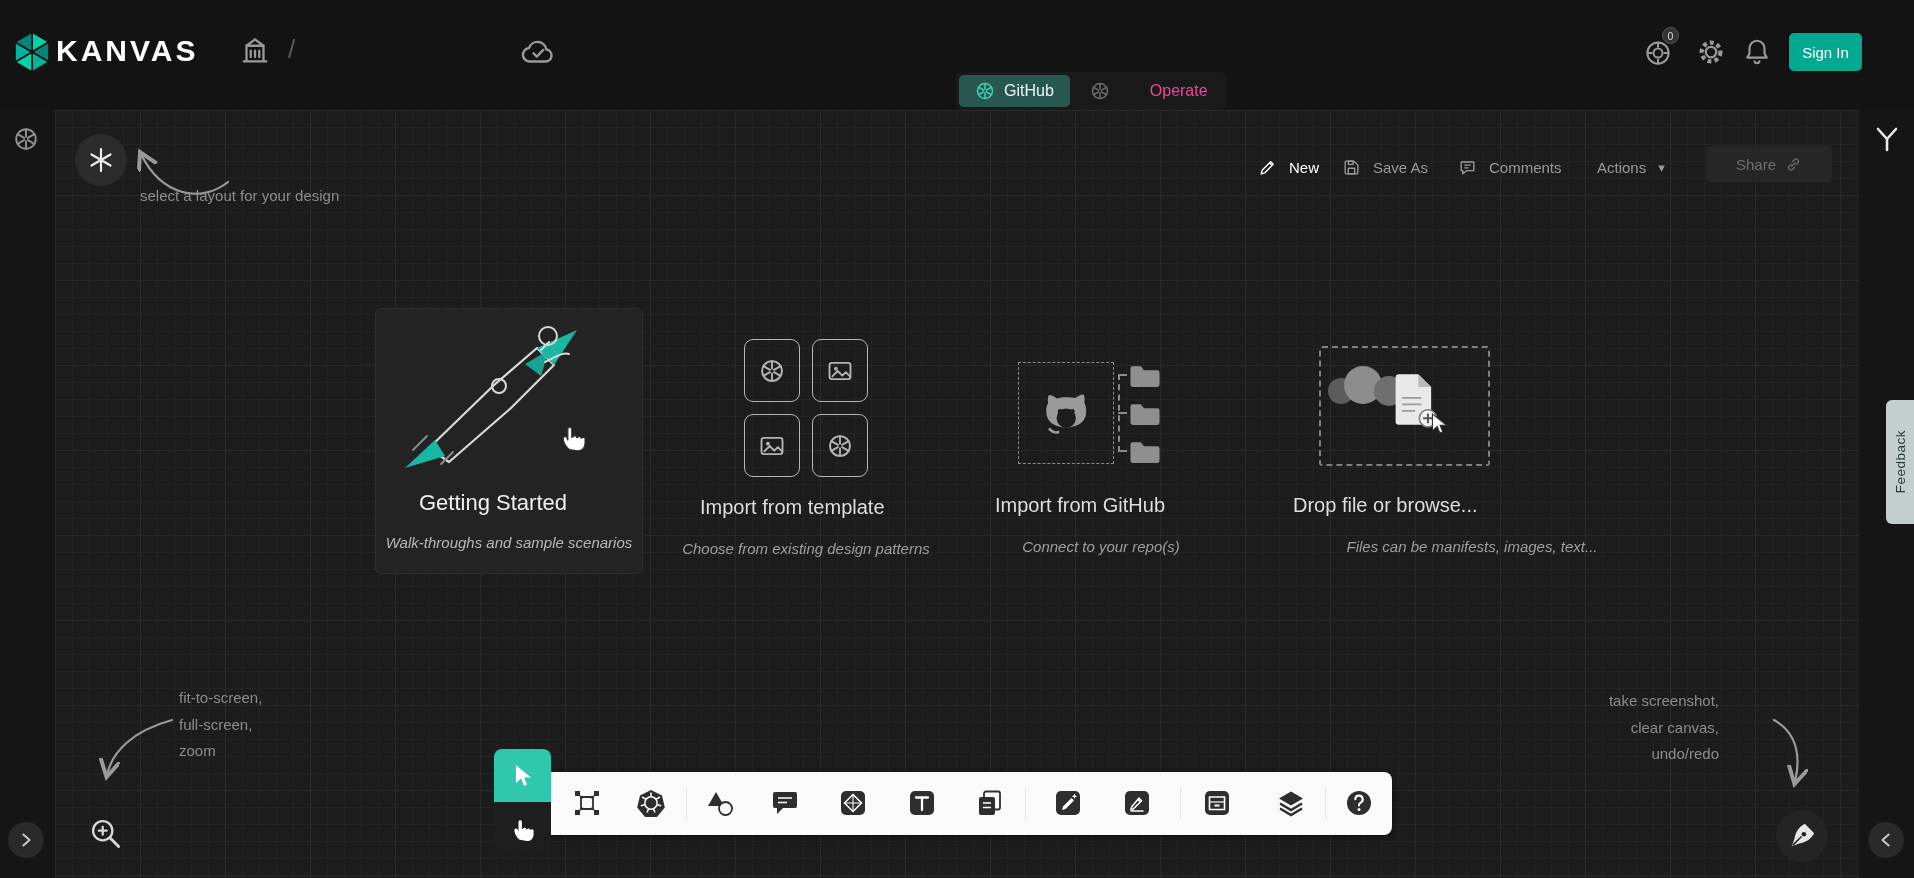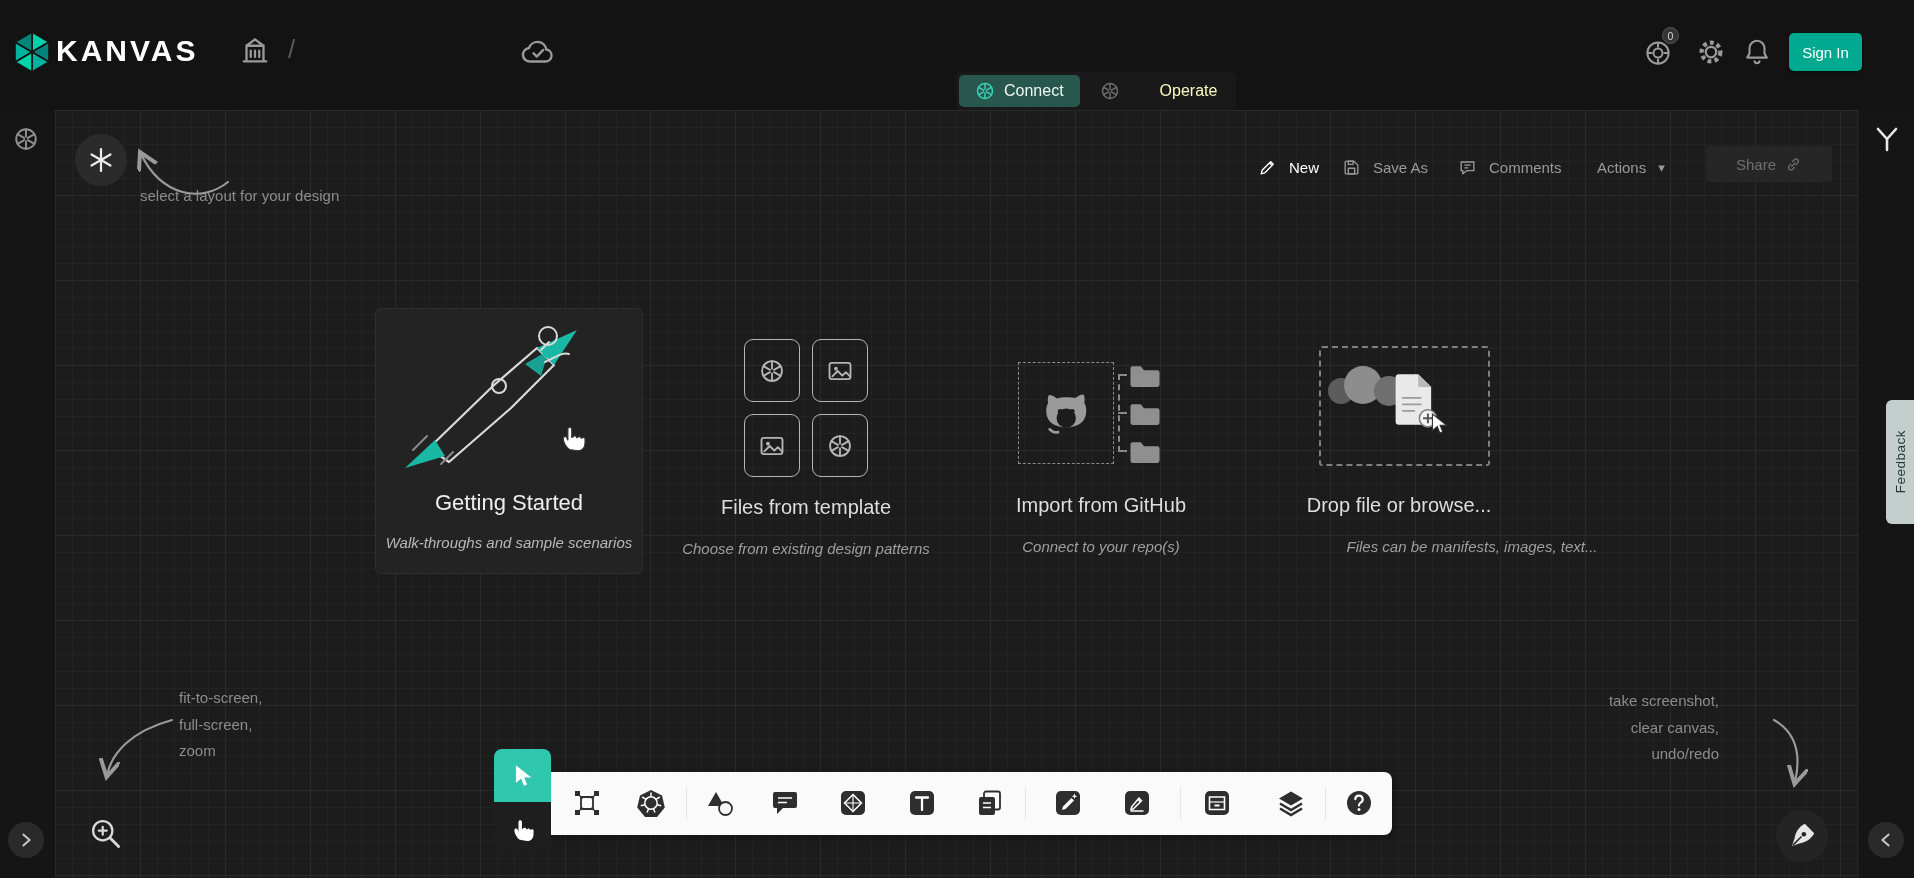--- a/index.html
+++ b/index.html
@@ -16,21 +16,21 @@
   .name-block { position:absolute; left:316px; top:24px; }
   .name-label { font-size:11.5px; color:#8f8f8f; display:block; margin-bottom:3px; }
   .name-input { background:transparent; border:none; border-bottom:1px solid #8a8a8a; outline:none;
                 color:#ececec; font-size:16px; width:180px; padding:2px 0 6px;
                 font-family:"Liberation Sans", sans-serif; }
   .tabs-wrap { position:absolute; left:956px; top:72px; height:38px; display:flex; align-items:center;
                background:#191919; border-radius:6px; padding:3px; gap:4px; }
   .tab { display:flex; align-items:center; gap:9px; height:32px; padding:0 16px; border-radius:5px;
          font-size:16px; cursor:pointer; }
   .tab.active { background:#28584D; color:#eef7f4; }
-  .tab.inactive { color:#fef9c3;gap:40px; }
+  .tab.inactive { color:#ec4899;gap:40px; }
   .hbtn { position:absolute; cursor:pointer; }
   .badge { position:absolute; left:1662px; top:27px; min-width:17px; height:17px; border-radius:9px;
            background:#343434; border:1px solid #555; color:#d5d5d5; font-size:10.5px;
            display:flex; align-items:center; justify-content:center; padding:0 3px; z-index:31; }
   .signin { position:absolute; left:1789px; top:33px; width:73px; height:38px; background:#00A98F;
             color:#fff; font-size:15px; border:none; border-radius:5px; cursor:pointer;
             font-family:"Liberation Sans", sans-serif; box-shadow:0 1px 3px rgba(0,0,0,.5); }
 
   
   .canvas { position:absolute; left:55px; top:110px; width:1804px; height:768px;
@@ -54,21 +54,21 @@
                border-radius:4px; display:flex; align-items:center; justify-content:center; gap:9px;
                color:#6f6f6f; font-size:15px; cursor:pointer; z-index:10; }
 
   
   .hint { position:absolute; color:#8c8c8c; font-size:15px; z-index:8; }
   .hint-lines span { display:block; line-height:26.5px; }
 
   
   .gs-card { position:absolute; left:375px; top:308px; width:268px; height:266px; background:#232323;
              border:1px solid #2f2f2f; border-radius:6px; cursor:pointer; z-index:7; }
-  .card-title { position:absolute; text-align:center; color:#e6e6e6; font-size:21px; z-index:8; }
+  .card-title { position:absolute; text-align:left; color:#e6e6e6; font-size:21px; z-index:8;margin-left:44px; }
   .card-sub { position:absolute; text-align:center; color:#a8a8a8; font-size:15px; z-index:8;font-style:italic; }
   .mini-grid { position:absolute; left:744px; top:339px; display:grid;
                grid-template-columns:56px 56px; grid-auto-rows:63px; gap:12px; z-index:8; cursor:pointer; }
   .mini { border:1.5px solid #b5b5b5; border-radius:9px; display:flex; align-items:center; justify-content:center; }
   .dashedbox { position:absolute; border:1.5px dashed #8a8a8a; z-index:7; }
   .dropzone { position:absolute; left:1319px; top:346px; width:171px; height:120px;
               border:2px dashed #7f7f7f; border-radius:3px; z-index:7; cursor:pointer; }
   .blob { position:absolute; border-radius:50%; z-index:8; }
   .dashv { position:absolute; border-left:2px dashed #8a8a8a; z-index:7; }
   .dashh { position:absolute; border-top:2px dashed #8a8a8a; z-index:7; }
@@ -127,21 +127,21 @@
         <path d="M9 11.5l2.2 2.2 4.3-4.4"></path>
       </svg>
     </div>
 
     <div class="tabs-wrap">
       <div class="tab active">
         <svg width="20" height="20" viewBox="0 0 24 24" fill="none" stroke="#3ad0b5" stroke-width="1.8" stroke-linecap="round">
           <circle cx="12" cy="12" r="9"></circle>
           <path d="M12 3v7M19.8 7.5l-6.1 3.5M19.8 16.5L13.7 13M12 21v-7M4.2 16.5l6.1-3.5M4.2 7.5l6.1 3.5"></path>
         </svg>
-        <span>Connect</span>
+        <span>GitHub</span>
       </div>
       <div class="tab inactive">
         <svg width="20" height="20" viewBox="0 0 24 24" fill="none" stroke="#6d6d6d" stroke-width="1.8" stroke-linecap="round">
           <circle cx="12" cy="12" r="9"></circle>
           <path d="M12 3v7M19.8 7.5l-6.1 3.5M19.8 16.5L13.7 13M12 21v-7M4.2 16.5l6.1-3.5M4.2 7.5l6.1 3.5"></path>
         </svg>
         <span>Operate</span>
       </div>
     </div>
 
@@ -298,21 +298,21 @@
         <path d="M5 17l5-5 4 4 3-3 4 4"></path>
       </svg>
     </div>
     <div class="mini">
       <svg width="28" height="28" viewBox="0 0 24 24" fill="none" stroke="#b5b5b5" stroke-width="1.6" stroke-linecap="round">
         <circle cx="12" cy="12" r="8.5"></circle>
         <path d="M12 3.5v6.5M19.4 7.8l-5.7 3.2M19.4 16.2L13.7 13M12 20.5V14M4.6 16.2l5.7-3.2M4.6 7.8l5.7 3.2"></path>
       </svg>
     </div>
   </div>
-  <div class="card-title" style="left:656px; top:496px; width:300px; color:#dedede; font-size:20px;">Files from template</div>
+  <div class="card-title" style="left:656px; top:496px; width:300px; color:#dedede; font-size:20px;">Import from template</div>
   <div class="card-sub" style="left:646px; top:540px; width:320px; color:#9f9f9f;">Choose from existing design patterns</div>
 
   <div class="dashedbox" style="left:1018px; top:362px; width:96px; height:102px;"></div>
   <div class="abs" style="left:1030px; top:377px; z-index:8; cursor:pointer;">
     <svg width="72" height="72" viewBox="0 0 64 64">
       <path fill="#9a9a9a" d="M50 30c0-3-.6-5.2-1.7-7.2.5-2 .4-5-.6-7.2-3 0-6 2-7.2 3.1A32 32 0 0 0 32.2 18c-3 0-5.8.4-8.3 1-1.2-1.1-4.2-3.1-7.2-3.1-1 2.2-1.1 5.2-.6 7.2C15 25 14.4 27 14.4 30c0 9.3 6.2 13.6 14.4 14.6h6.8C43.8 43.6 50 39.3 50 30z"></path>
       <circle cx="32.2" cy="36.5" r="8.6" fill="#1c1c1c"></circle>
       <circle cx="26.8" cy="30.5" r="2.1" fill="#1c1c1c"></circle>
       <circle cx="37.6" cy="30.5" r="2.1" fill="#1c1c1c"></circle>
       <path d="M25 49c-4 1.3-6-1-7.5-2.5" stroke="#9a9a9a" stroke-width="2.4" fill="none" stroke-linecap="round"></path>

